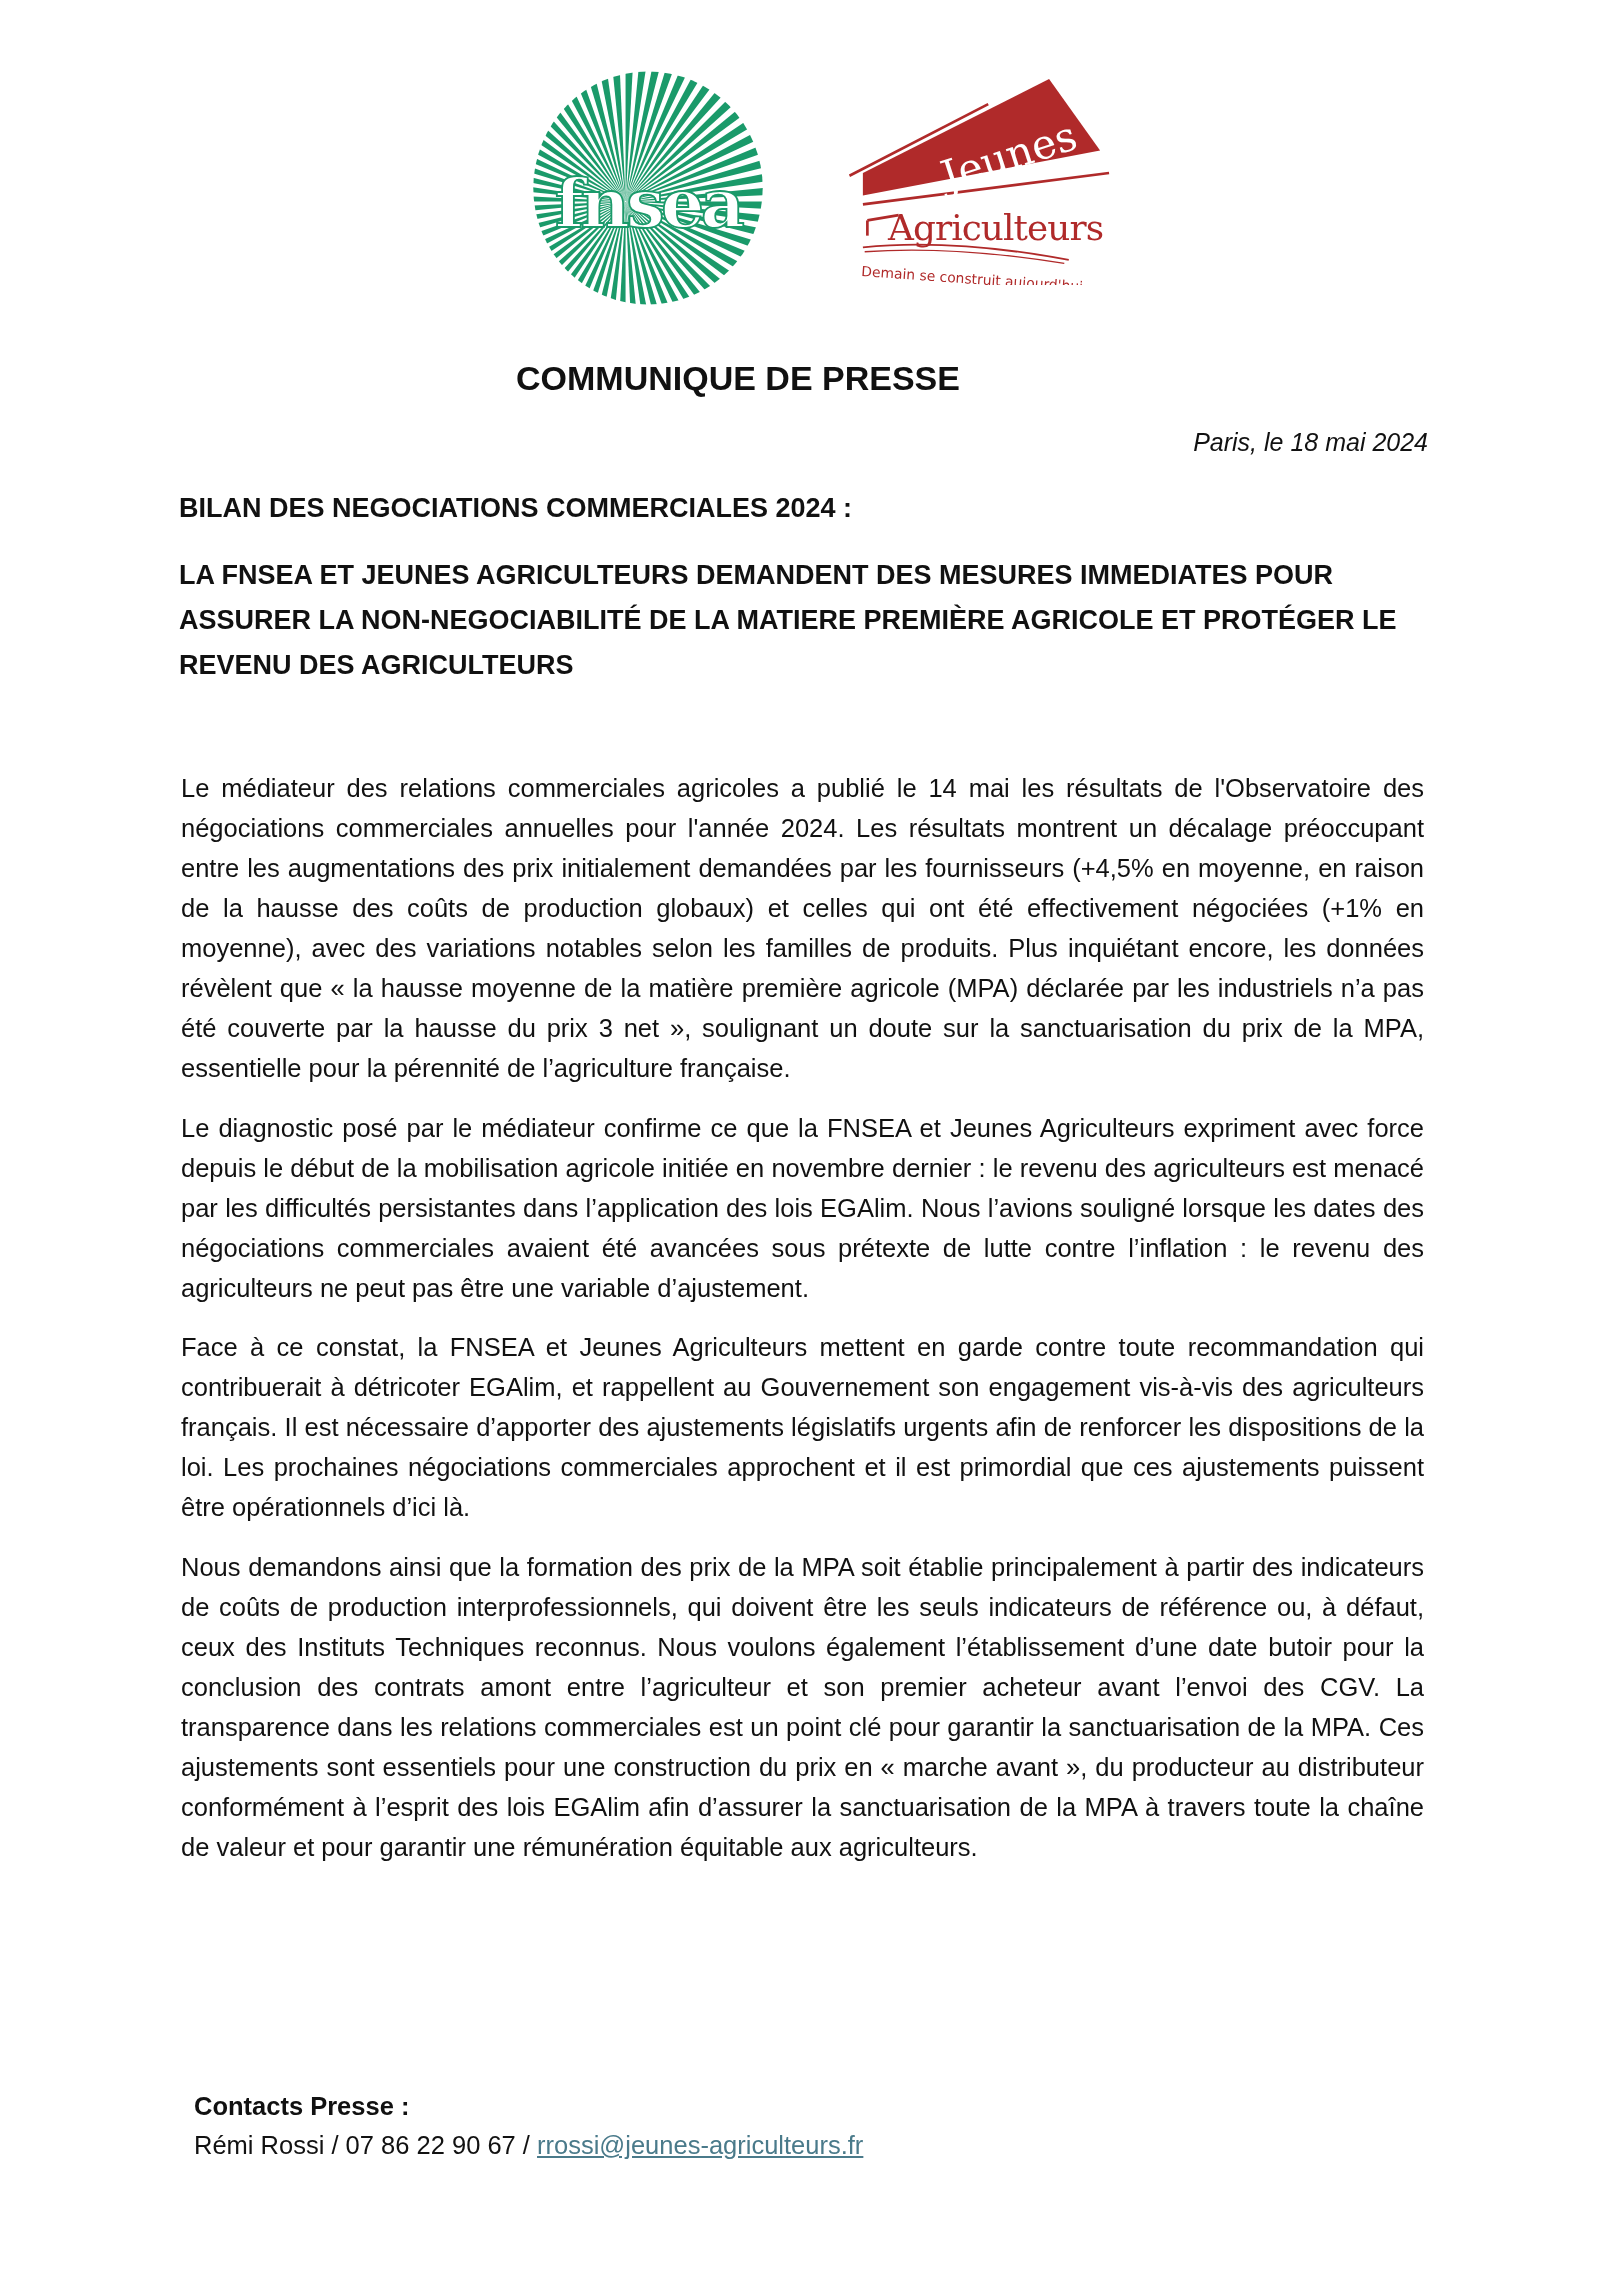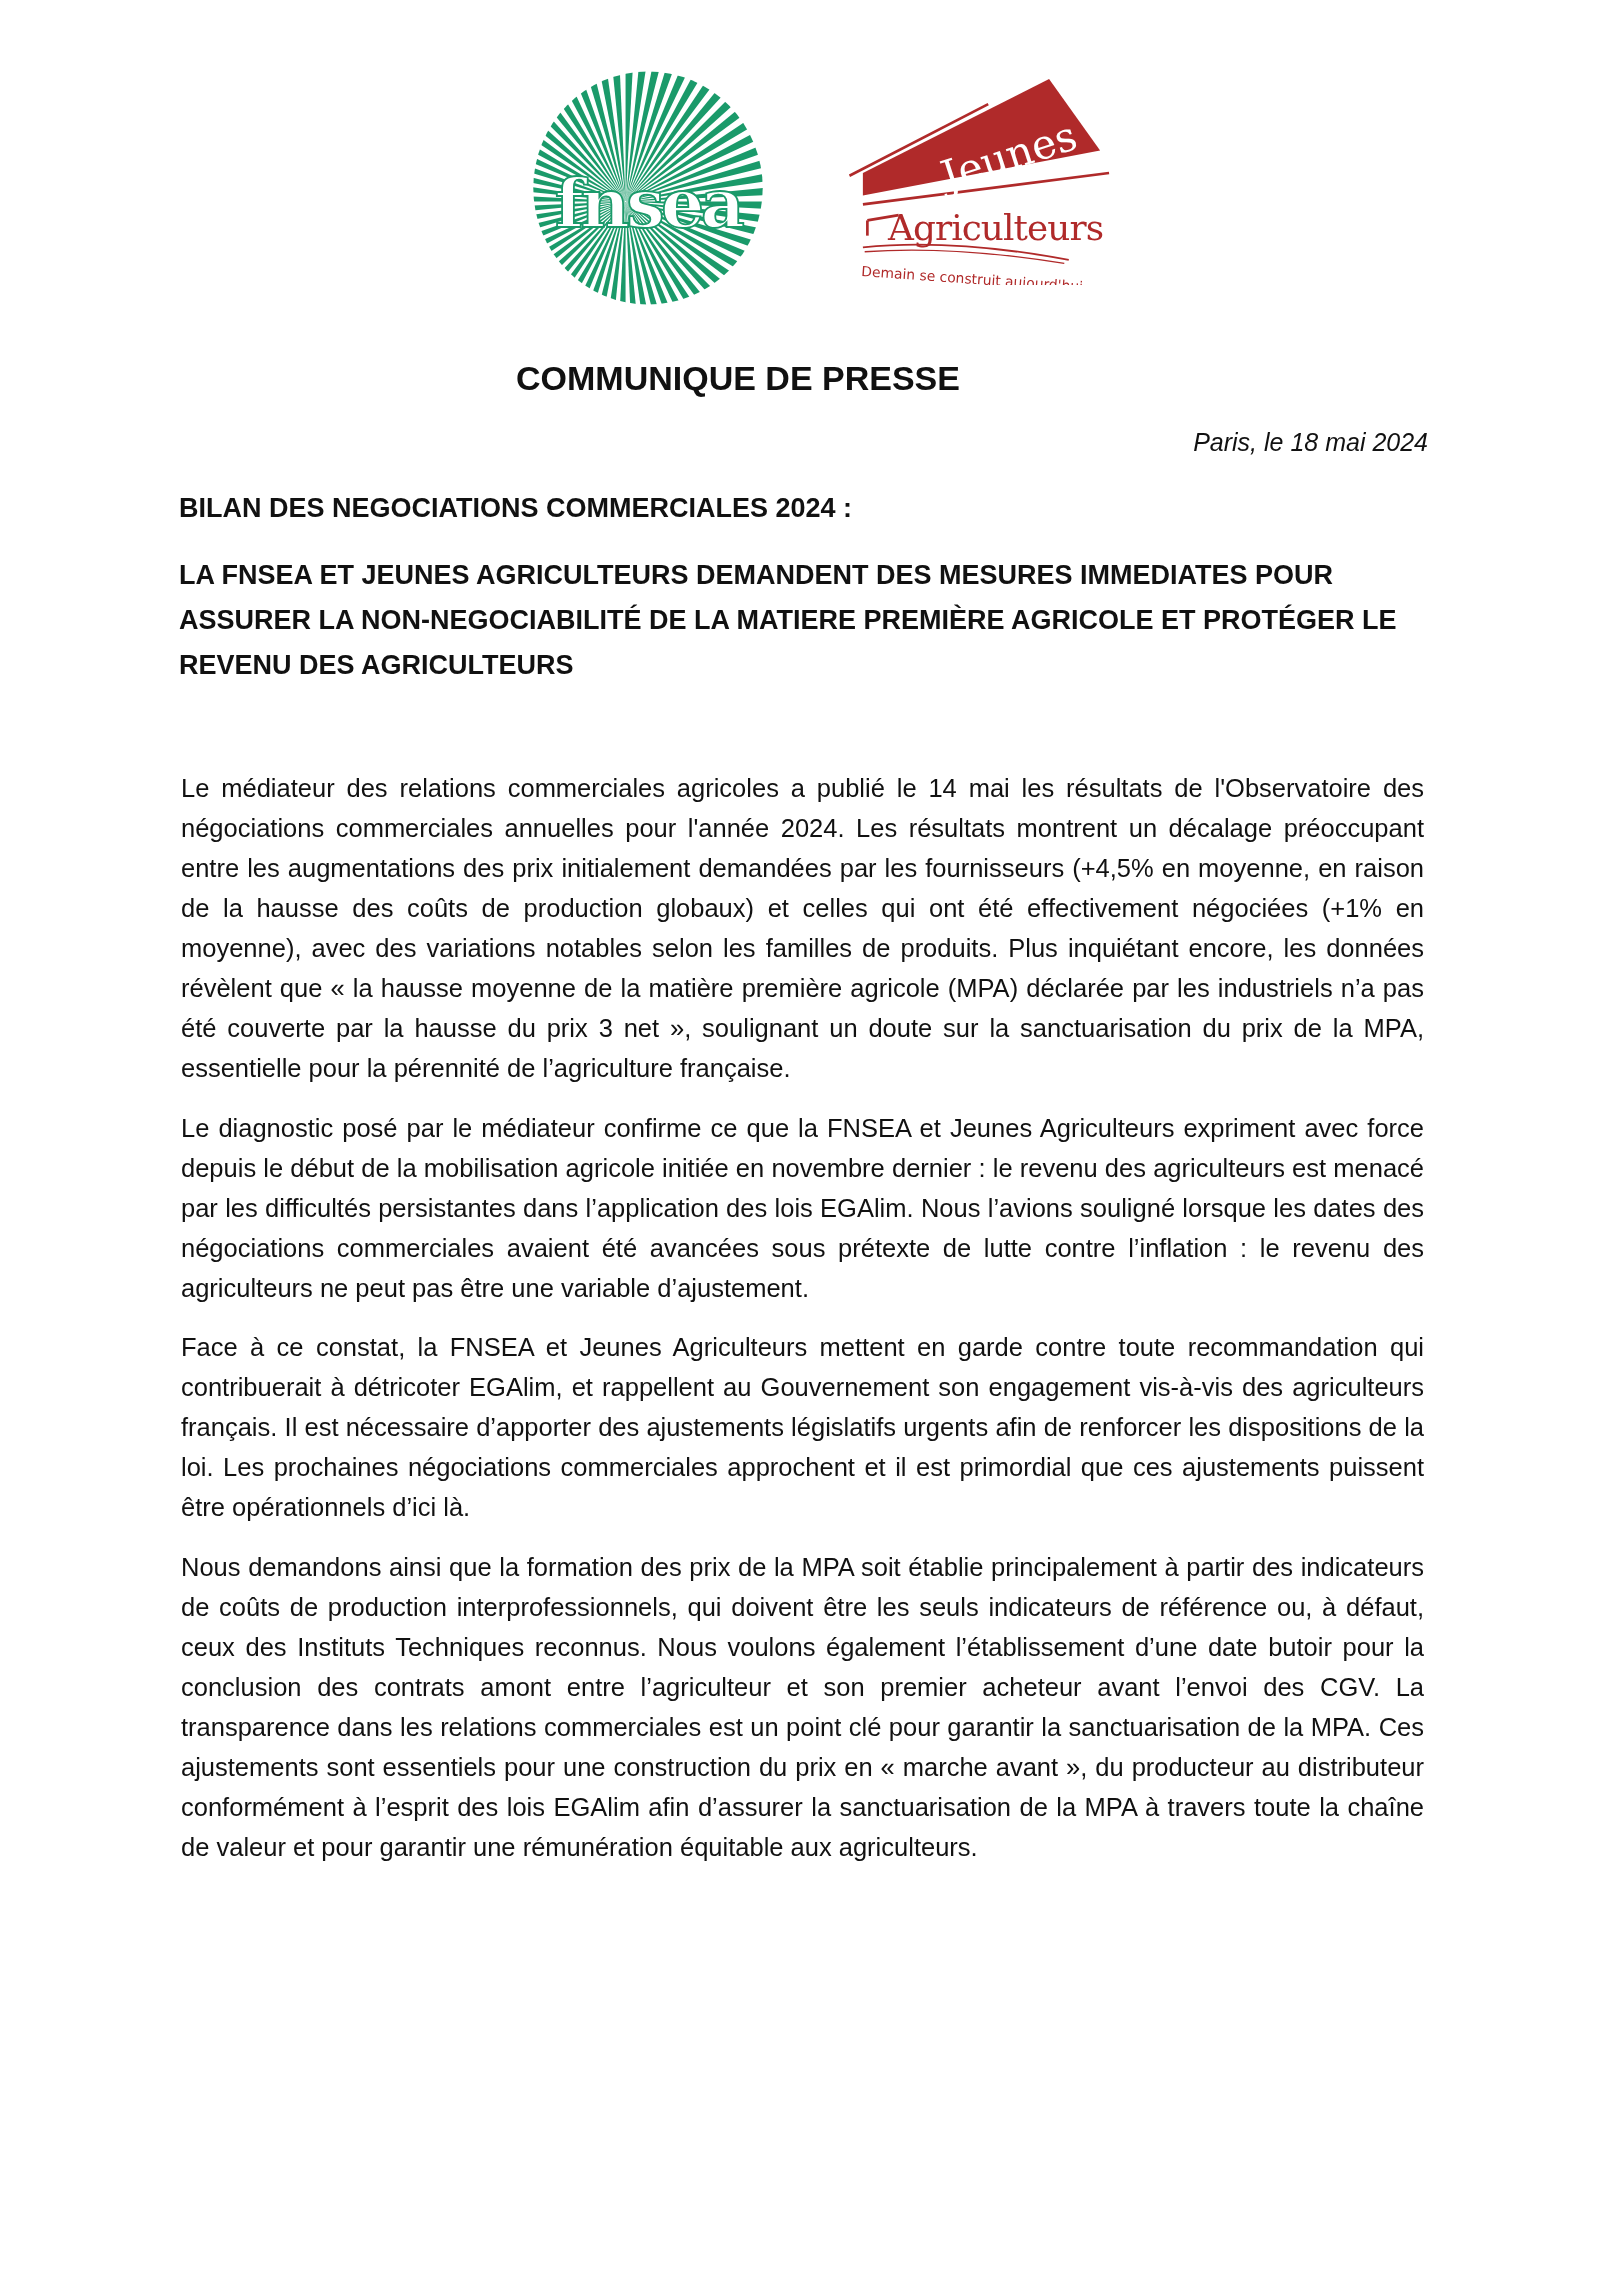--- a/index.html
+++ b/index.html
@@ -178,14 +178,18 @@
 <h2 class="subtitle s2">LA FNSEA ET JEUNES AGRICULTEURS DEMANDENT DES MESURES IMMEDIATES POUR ASSURER LA NON-NEGOCIABILITÉ DE LA MATIERE PREMIÈRE AGRICOLE ET PROTÉGER LE REVENU DES AGRICULTEURS</h2>
 
 <div class="body-text">
   <p>Le médiateur des relations commerciales agricoles a publié le 14 mai les résultats de l'Observatoire des négociations commerciales annuelles pour l'année 2024. Les résultats montrent un décalage préoccupant entre les augmentations des prix initialement demandées par les fournisseurs (+4,5% en moyenne, en raison de la hausse des coûts de production globaux) et celles qui ont été effectivement négociées (+1% en moyenne), avec des variations notables selon les familles de produits. Plus inquiétant encore, les données révèlent que « la hausse moyenne de la matière première agricole (MPA) déclarée par les industriels n’a pas été couverte par la hausse du prix 3 net », soulignant un doute sur la sanctuarisation du prix de la MPA, essentielle pour la pérennité de l’agriculture française.</p>
   <p>Le diagnostic posé par le médiateur confirme ce que la FNSEA et Jeunes Agriculteurs expriment avec force depuis le début de la mobilisation agricole initiée en novembre dernier : le revenu des agriculteurs est menacé par les difficultés persistantes dans l’application des lois EGAlim. Nous l’avions souligné lorsque les dates des négociations commerciales avaient été avancées sous prétexte de lutte contre l’inflation : le revenu des agriculteurs ne peut pas être une variable d’ajustement.</p>
   <p>Face à ce constat, la FNSEA et Jeunes Agriculteurs mettent en garde contre toute recommandation qui contribuerait à détricoter EGAlim, et rappellent au Gouvernement son engagement vis-à-vis des agriculteurs français. Il est nécessaire d’apporter des ajustements législatifs urgents afin de renforcer les dispositions de la loi. Les prochaines négociations commerciales approchent et il est primordial que ces ajustements puissent être opérationnels d’ici là.</p>
   <p>Nous demandons ainsi que la formation des prix de la MPA soit établie principalement à partir des indicateurs de coûts de production interprofessionnels, qui doivent être les seuls indicateurs de référence ou, à défaut, ceux des Instituts Techniques reconnus. Nous voulons également l’établissement d’une date butoir pour la conclusion des contrats amont entre l’agriculteur et son premier acheteur avant l’envoi des CGV. La transparence dans les relations commerciales est un point clé pour garantir la sanctuarisation de la MPA. Ces ajustements sont essentiels pour une construction du prix en « marche avant », du producteur au distributeur conformément à l’esprit des lois EGAlim afin d’assurer la sanctuarisation de la MPA à travers toute la chaîne de valeur et pour garantir une rémunération équitable aux agriculteurs.</p>
 </div>
 
 <div class="contacts">
+  <div class="heading">Contacts Presse :</div>
+  <div>
+    <span>Rémi Rossi / 07 86 22 90 67 / </span><a href="mailto:rrossi@jeunes-agriculteurs.fr">rrossi@jeunes-agriculteurs.fr</a>
+  </div>
 </div>
 
 
 </body></html>

